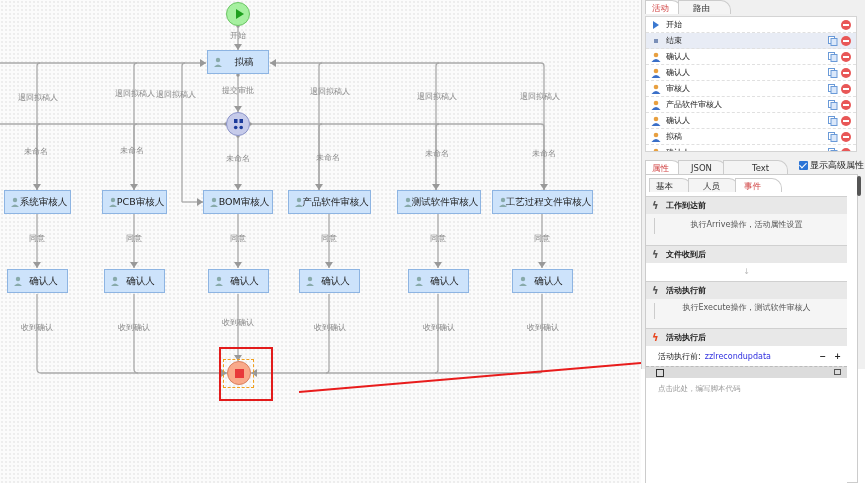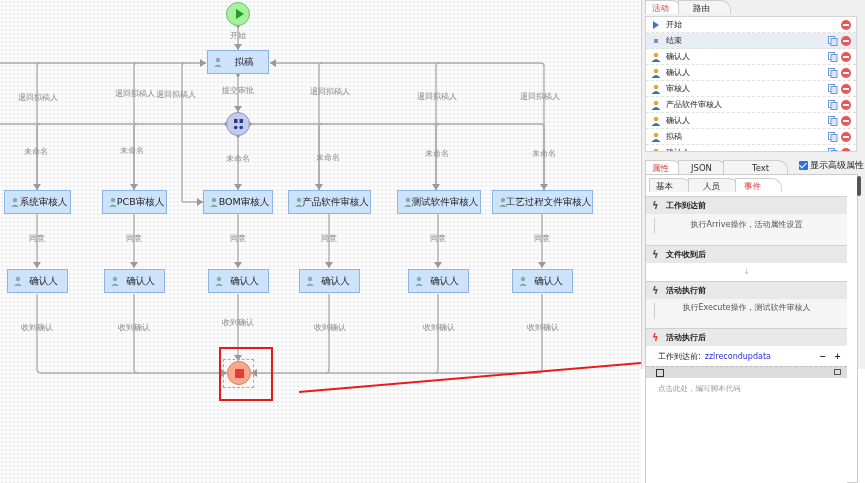--- a/index.html
+++ b/index.html
@@ -358,21 +358,21 @@
     <div class="sect-b" style="background:#fff;height:18px"><span style="color:#bbb">↓</span></div>
   </div>
   <div class="sect" style="top:281px">
     <div class="sect-h"><span class="bolt">ϟ</span><span>活动执行前</span></div>
     <div class="sect-b" style="height:30px"><span class="down"></span><span>执行Execute操作，测试软件审核人</span></div>
   </div>
   <div class="sect" style="top:328px">
     <div class="sect-h"><span class="bolt red">ϟ</span><span>活动执行后</span></div>
   </div>
   <div class="execrow">
-    <span>工作到达前:</span><span class="val">zzlrecondupdata</span>
+    <span>活动执行前:</span><span class="val">zzlrecondupdata</span>
     <span class="btns"><span>−</span>&nbsp;&nbsp;&nbsp;<span>+</span></span>
   </div>
   <div class="codebar">
     <span class="term"></span>
     <span class="max"></span>
   </div>
   <div class="codearea">点击此处，编写脚本代码</div>
 </div>
 
 </body></html>

